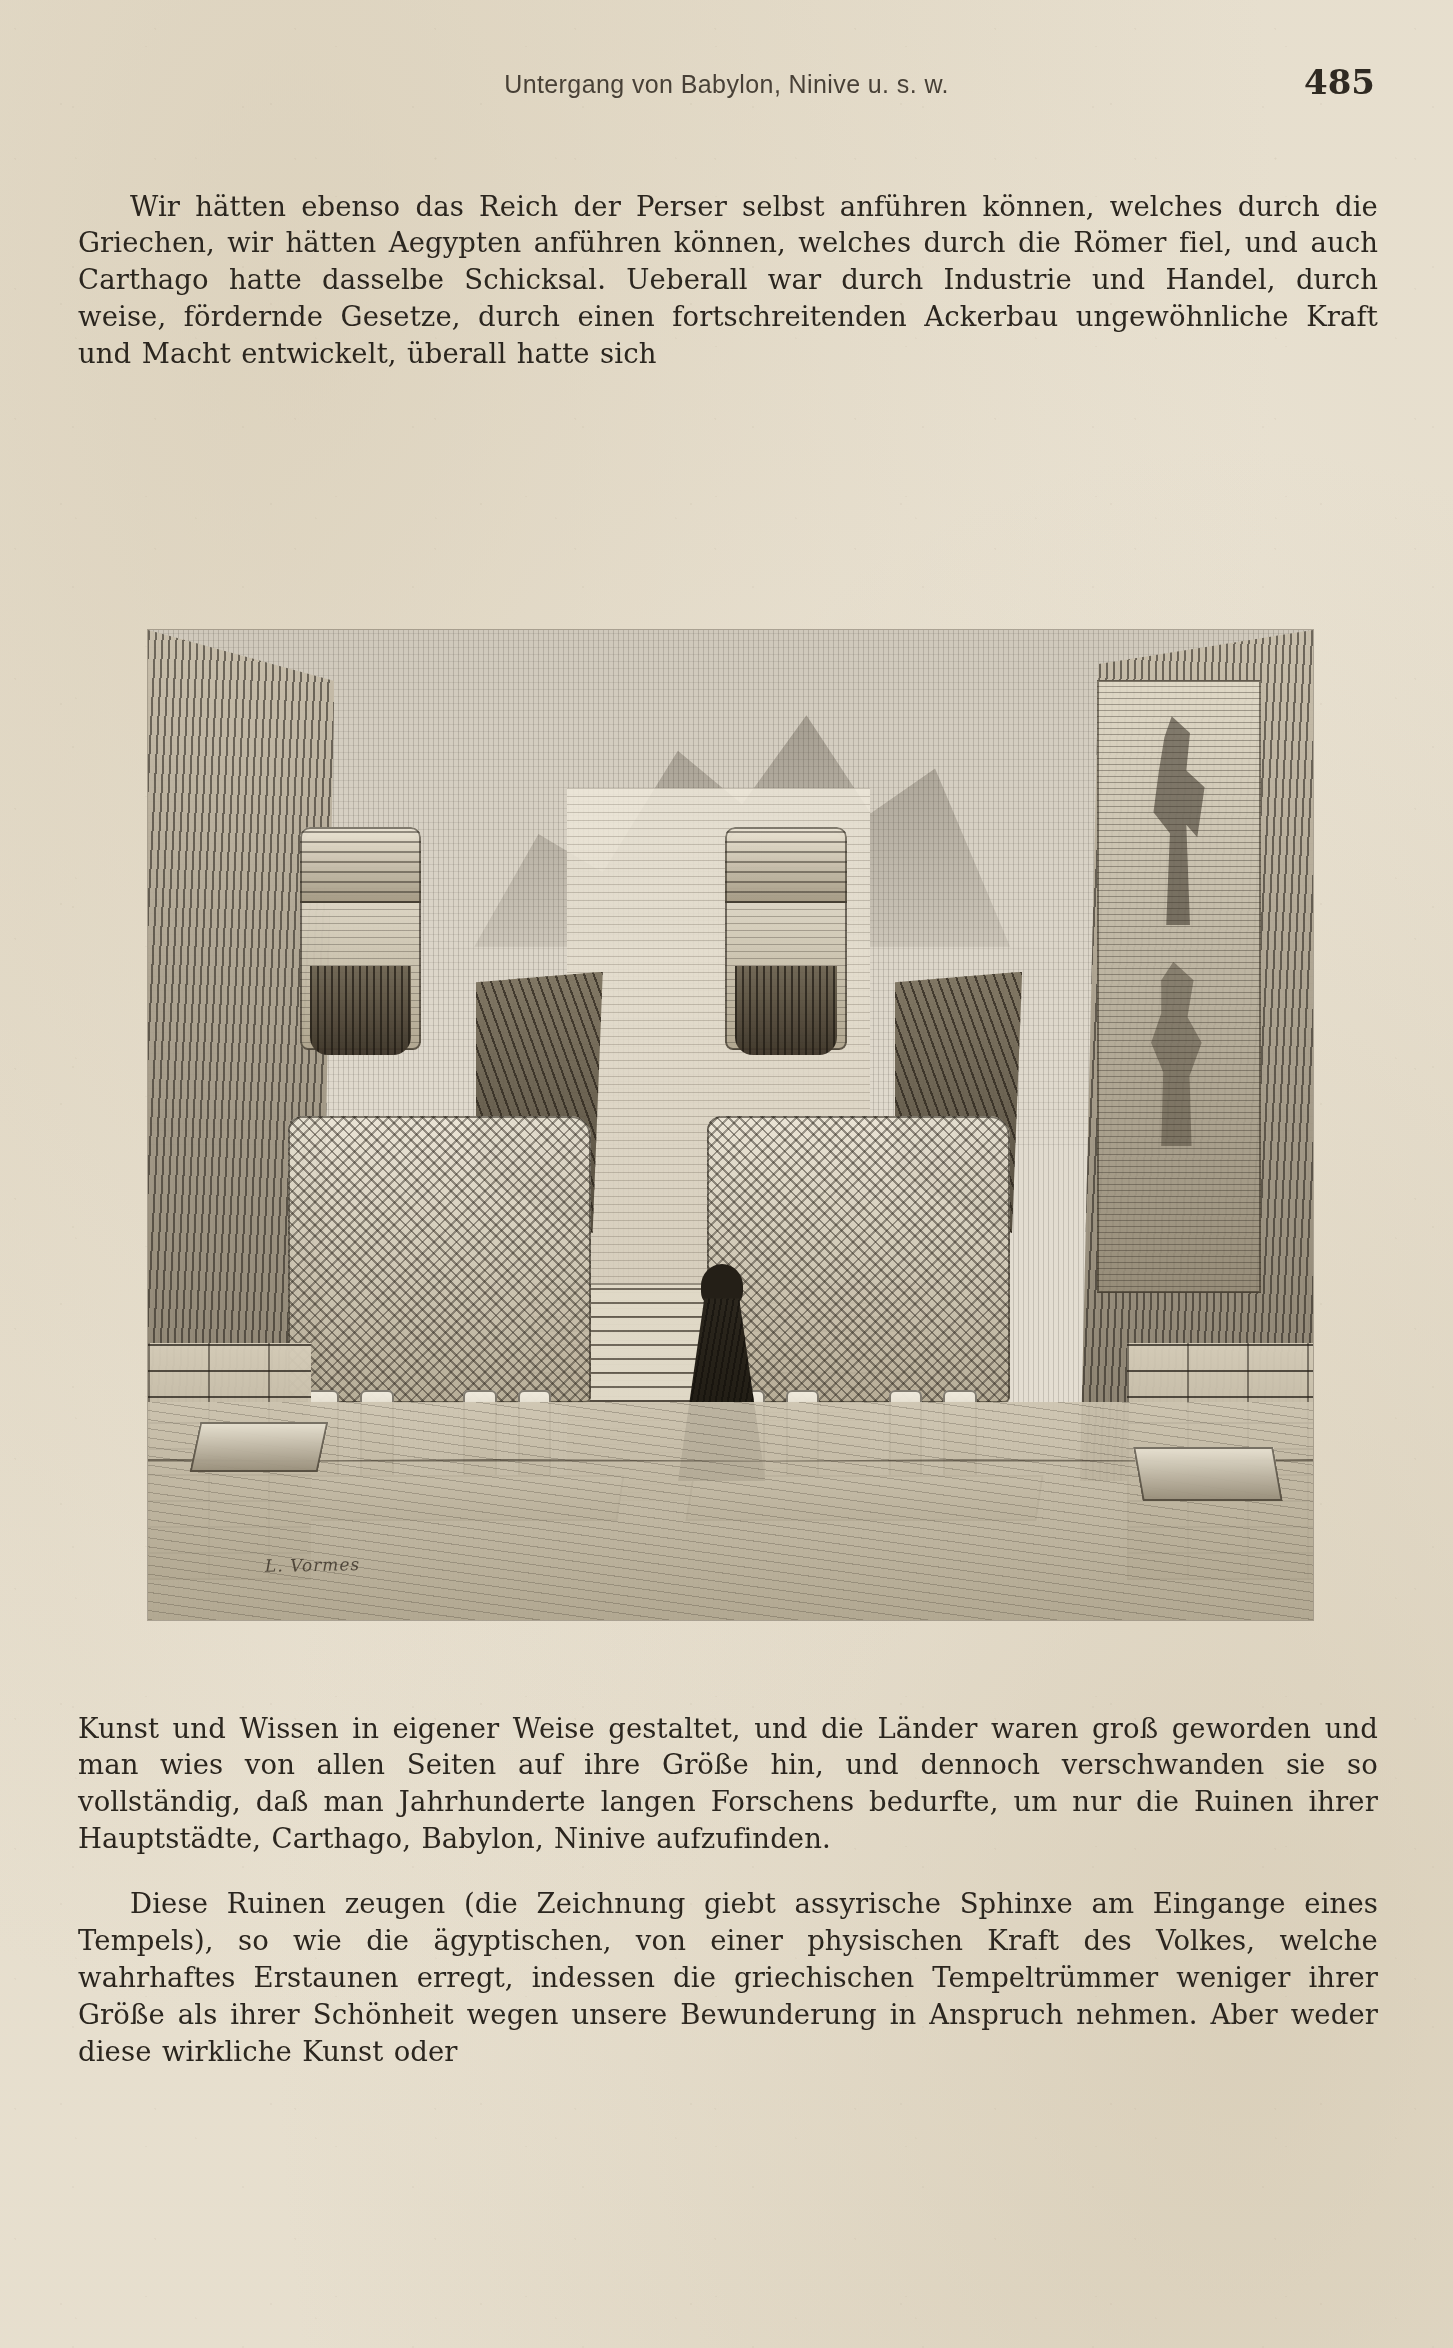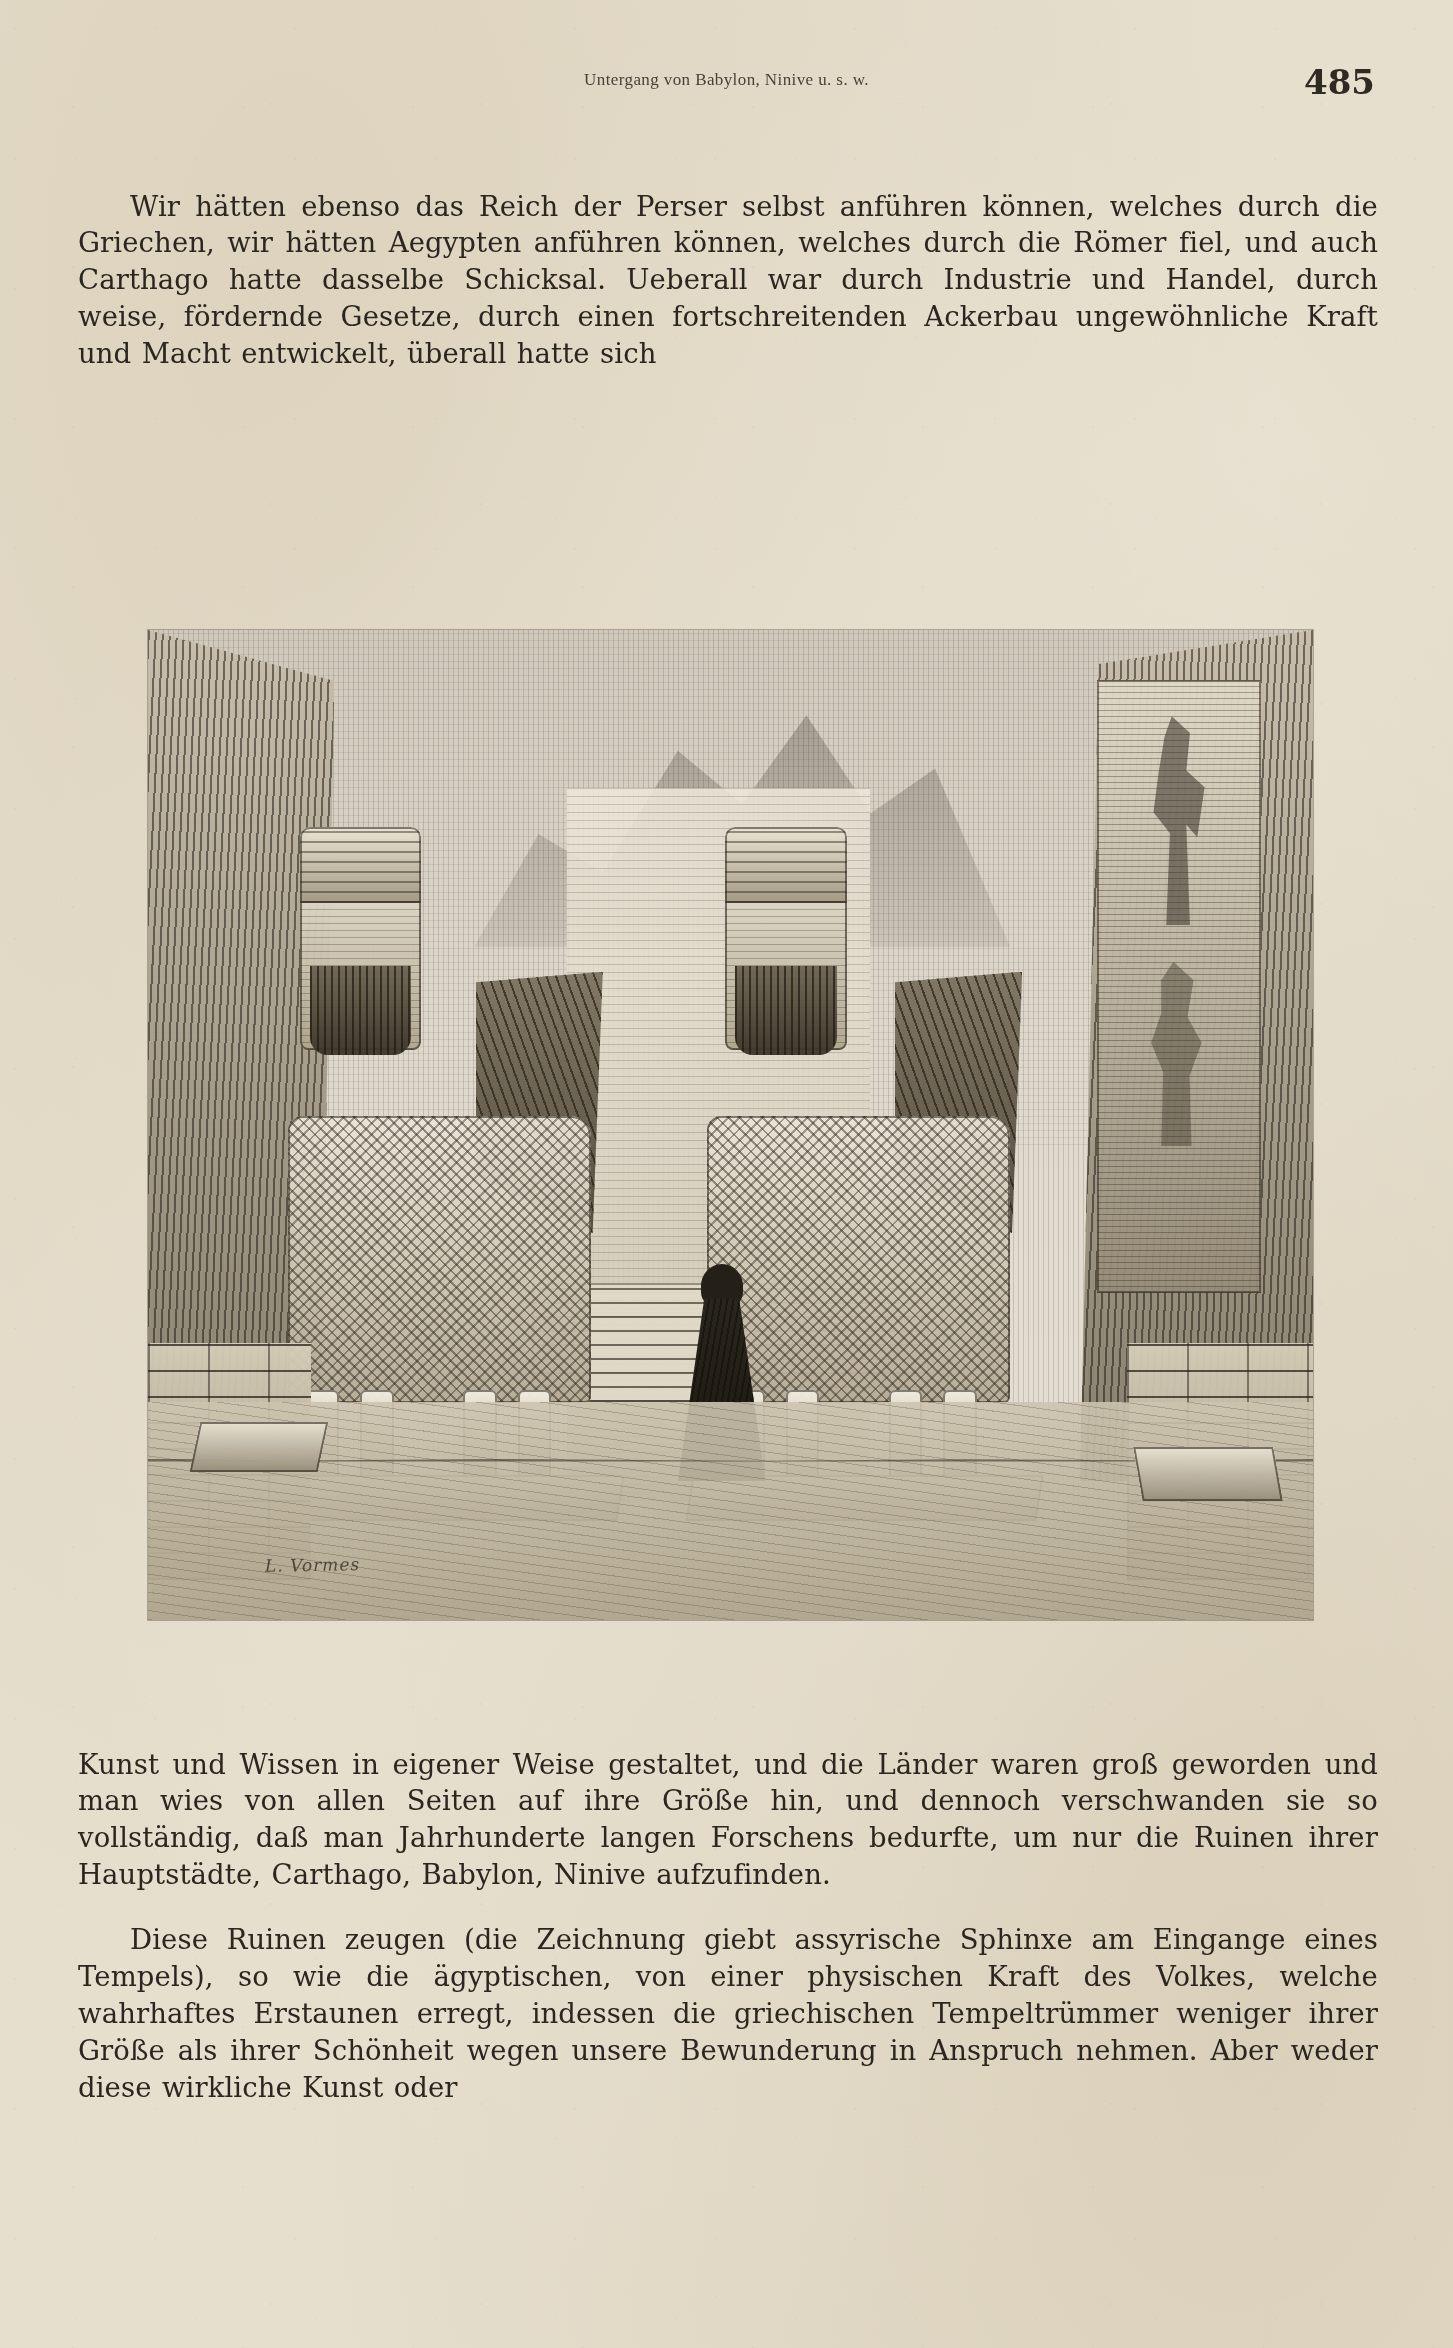--- a/index.html
+++ b/index.html
@@ -46,22 +46,22 @@
     left: 78px;
     right: 78px;
     top: 70px;
     height: 40px;
   }
   .running-head {
     position: absolute;
     left: 50%;
     transform: translateX(-50%);
     white-space: nowrap;
-    font-family: Liberation Serif, serif;
-    font-size: 17px;
+    font-family: Liberation Sans, sans-serif;
+    font-size: 25px;
     letter-spacing: .4px;
     color: #3b342b;
     opacity: .92;
   }
   .page-number {
     position: absolute;
     right: 0;
     top: -8px;
     font-size: 34px;
     color: #2f2a22;
@@ -85,21 +85,21 @@
   #block-top {
     position: absolute;
     left: 78px;
     width: 1300px;
     top: 160px;
   }
   #block-bottom {
     position: absolute;
     left: 78px;
     width: 1300px;
-    top: 1718px;
+    top: 1682px;
   }
 
   
   #figure {
     position: absolute;
     left: 148px;
     top: 630px;
     width: 1165px;
     height: 990px;
     background: #e8e2d6;

